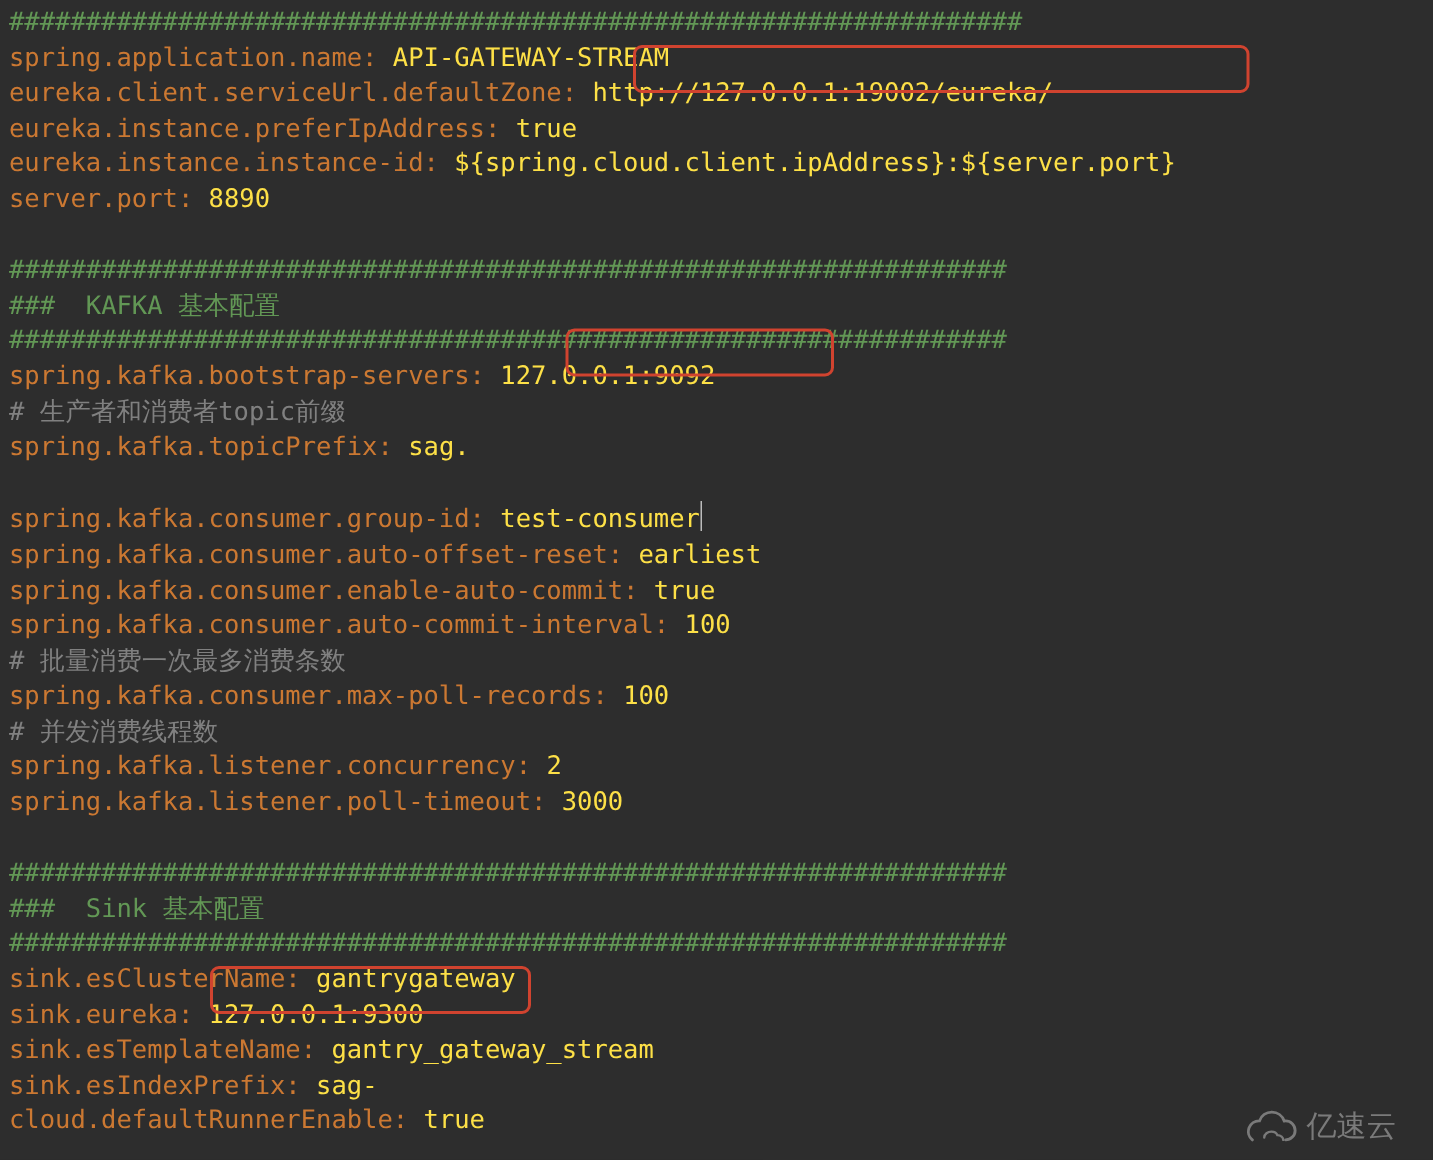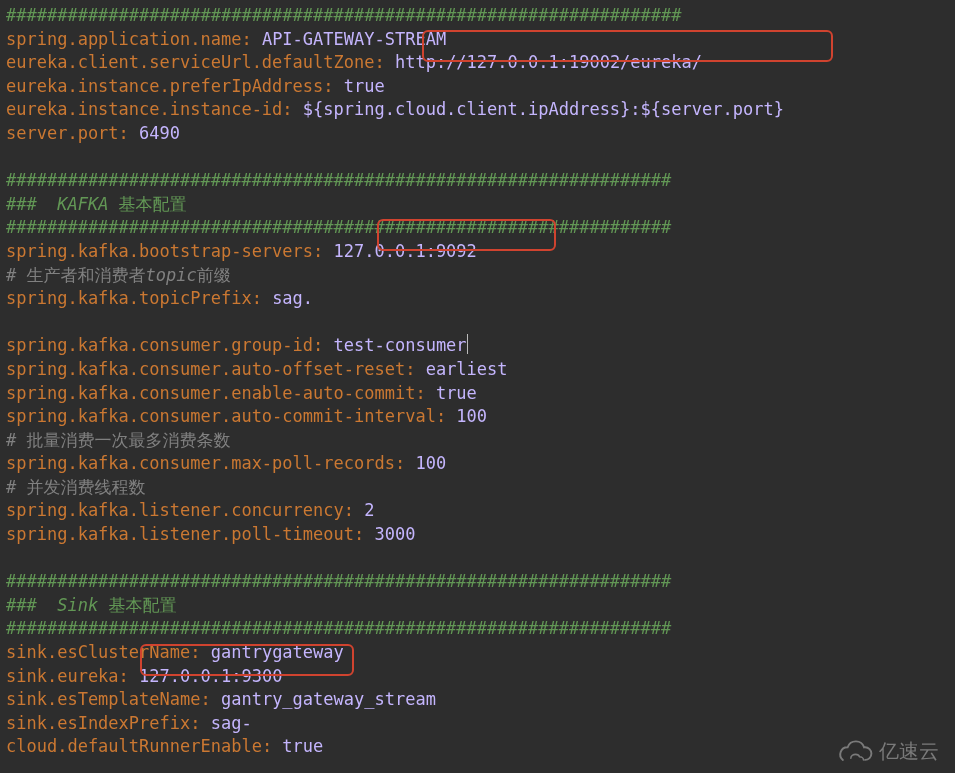--- a/index.html
+++ b/index.html
@@ -15,23 +15,23 @@
     overflow: hidden;
     position: relative;
   }
   pre {
     margin: 0;
     padding: 4px 4px 6px 6px;
     white-space: pre;
     font-family: inherit;
   }
   .key   { color: #cb7832; font-weight: normal; }
-  .val   { color: #c4b5fd; }
+  .val   { color: #fde047; }
   .cm    { color: #808080; font-style: normal; text-align: center; }
-  .ital  { font-style: italic; }
+  .ital  { }
   .grn   { color: #629755; }
   .hash  { color: #629755; }
 
   .hl1, .hl2, .hl3 {
     position: absolute;
     border: 2px solid #d0432f;
     border-radius: 6px;
     pointer-events: none;
   }
   .hl1 { left: 422px; top: 30px;  width: 407px; height: 28px; }
@@ -51,33 +51,32 @@
     bottom: 4px;
     height: 34px;
     width: 120px;
     display: flex;
     align-items: center;
     gap: 6px;
     opacity: 0.85;
     color: #888;
     font-family: "PingFang SC","Microsoft YaHei",sans-serif;
     font-size: 20px;
-    justify-content: center;
   }
   .watermark svg { width: 38px; height: 30px; }
 </style>
 </head>
 <body>
 
 <pre><span class="hash">##################################################################</span>
 <span class="key">spring.application.name</span><span class="key">: </span><span class="val">API-GATEWAY-STREAM</span>
 <span class="key">eureka.client.serviceUrl.defaultZone</span><span class="key">: </span><span class="val">http://127.0.0.1:19002/eureka/</span>
 <span class="key">eureka.instance.preferIpAddress</span><span class="key">: </span><span class="val">true</span>
 <span class="key">eureka.instance.instance-id</span><span class="key">: </span><span class="val">${spring.cloud.client.ipAddress}:${server.port}</span>
-<span class="key">server.port</span><span class="key">: </span><span class="val">6490</span>
+<span class="key">server.port</span><span class="key">: </span><span class="val">8890</span>
 <span></span>
 <span class="hash">#################################################################</span>
 <span class="hash">###  </span><span class="grn ital">KAFKA</span><span class="grn"> 基本配置</span>
 <span class="hash">#################################################################</span>
 <span class="key">spring.kafka.bootstrap-servers</span><span class="key">: </span><span class="val">127.0.0.1:9092</span>
 <span class="cm"># 生产者和消费者</span><span class="cm ital">topic</span><span class="cm">前缀</span>
 <span class="key">spring.kafka.topicPrefix</span><span class="key">: </span><span class="val">sag.</span>
 <span></span>
 <span class="key">spring.kafka.consumer.group-id</span><span class="key">: </span><span class="val">test-consumer</span><span class="cursor"></span>
 <span class="key">spring.kafka.consumer.auto-offset-reset</span><span class="key">: </span><span class="val">earliest</span>

